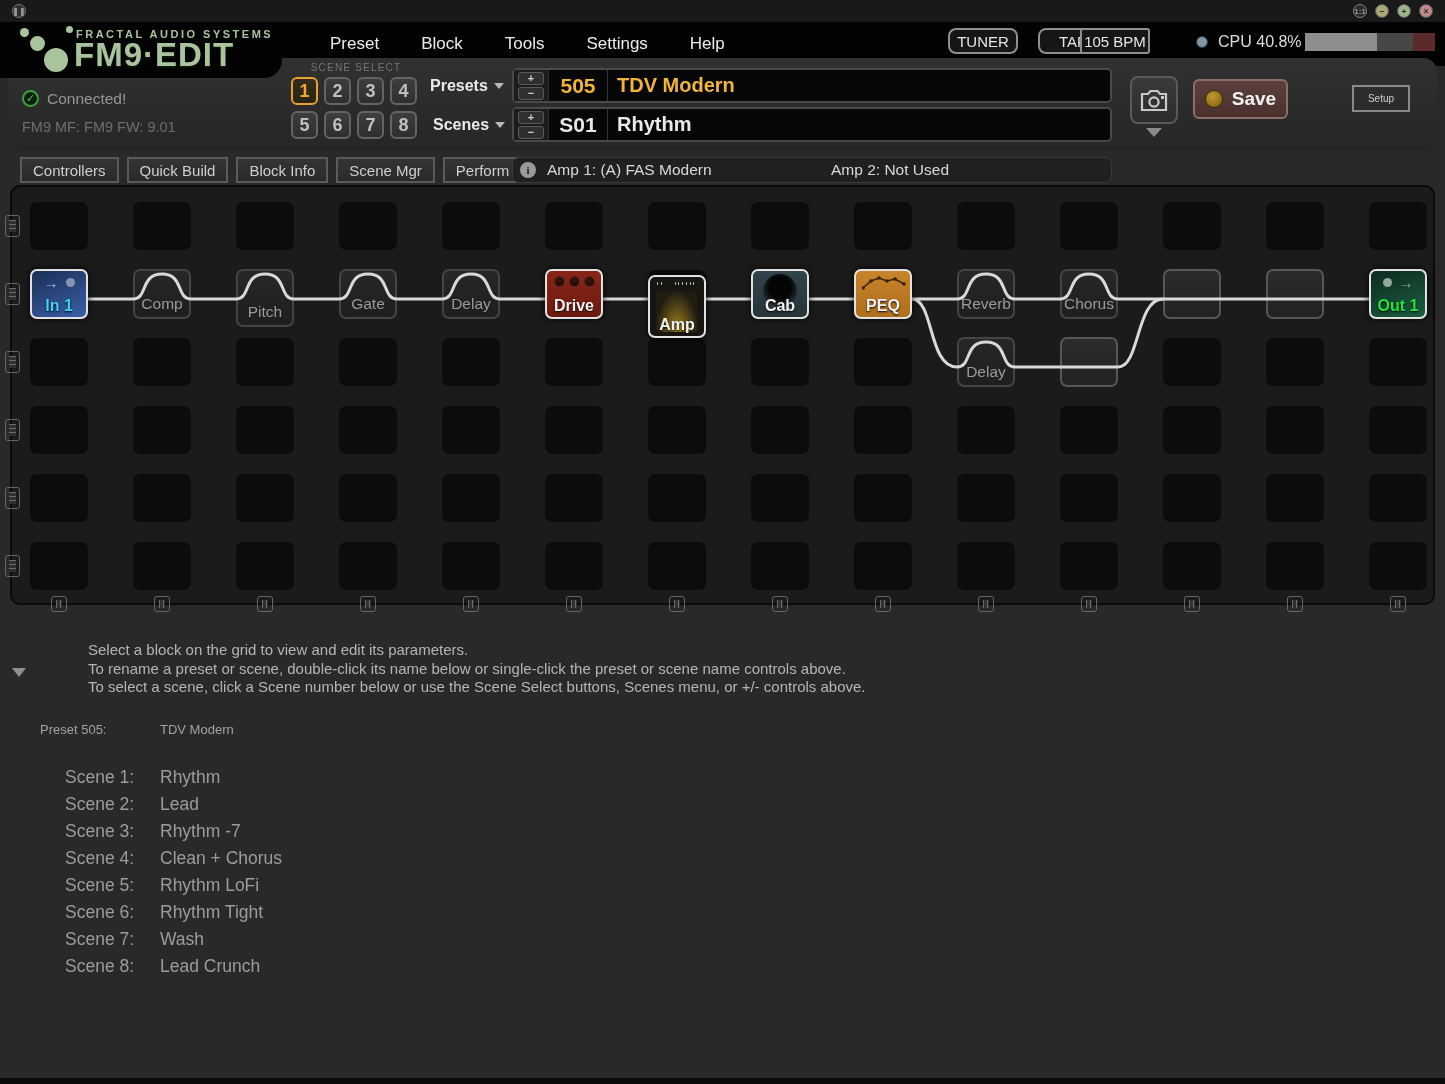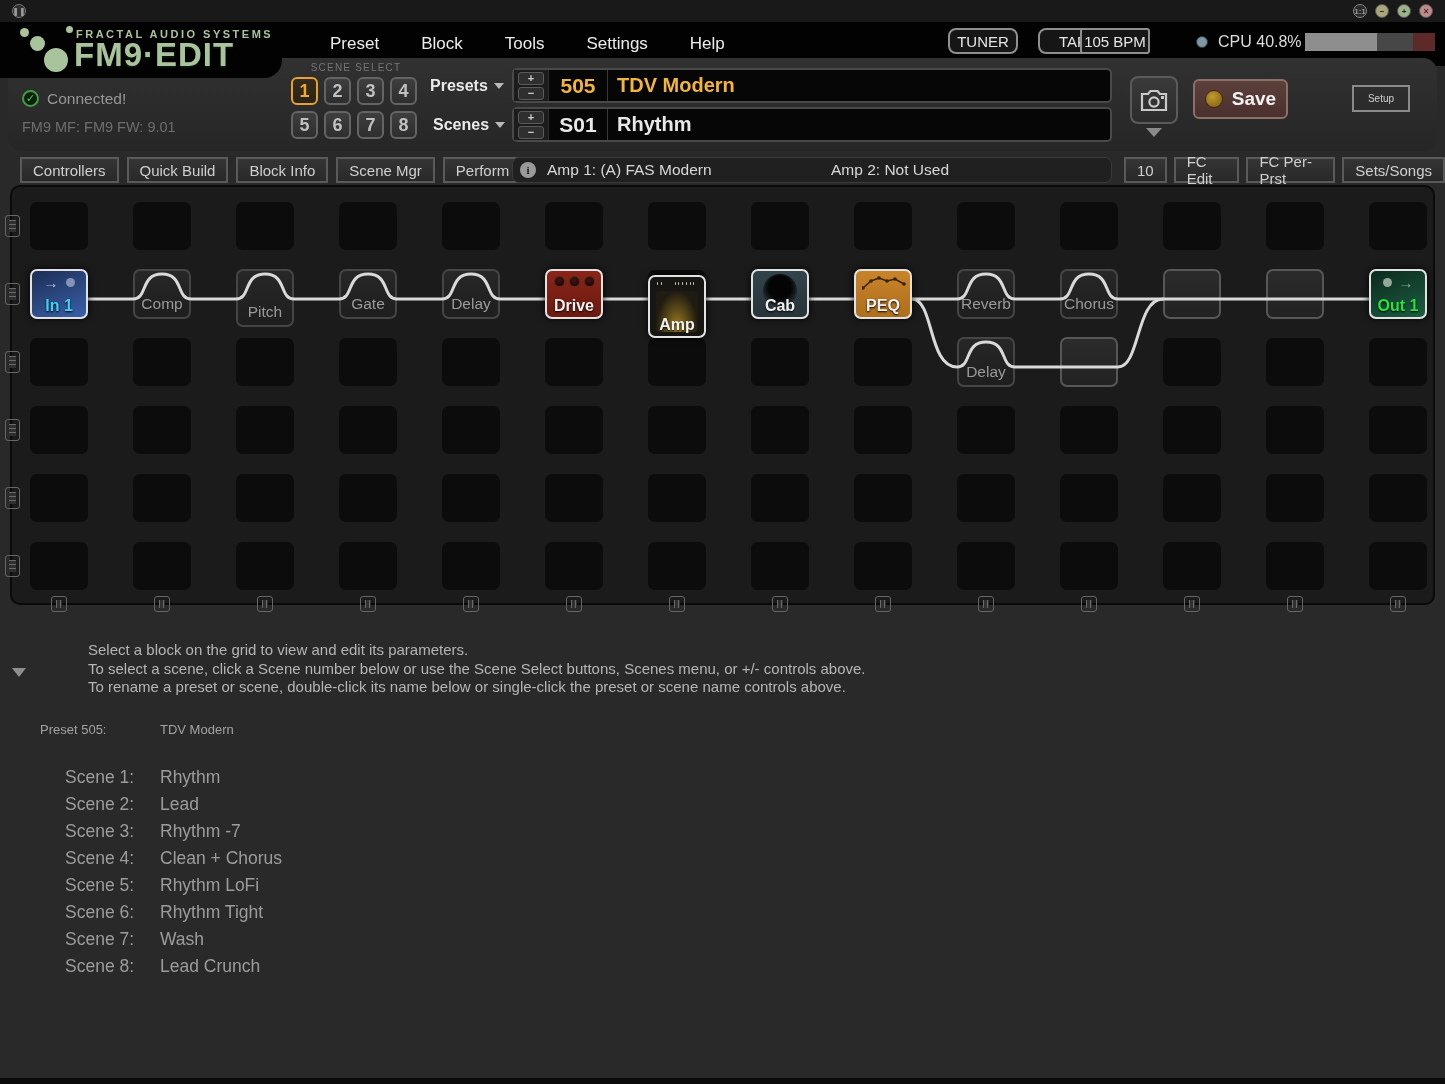--- a/index.html
+++ b/index.html
@@ -261,26 +261,20 @@
       <div class="tb-btn">Quick Build</div>
       <div class="tb-btn">Block Info</div>
       <div class="tb-btn">Scene Mgr</div>
       <div class="tb-btn">Perform</div>
     </div>
   <div class="abs ampbar">
     <span class="info-i">i</span>
     <span class="amp1">Amp 1: (A) FAS Modern</span>
     <span class="amp2">Amp 2: Not Used</span>
   </div>
-  <div class="abs toolbar-right">
-      <div class="tb-btn">10</div>
-      <div class="tb-btn">FC Edit</div>
-      <div class="tb-btn">FC Per-Prst</div>
-      <div class="tb-btn">Sets/Songs</div>
-    </div>
 
   <div class="abs gridpanel">
     <svg class="wiresvg" width="1425" height="420">
         <path d="M 76 112 L 121 112 C 136 112 128 87 150 87 C 172 87 164 112 179 112 L 224 112 C 239 112 231 87 253 87 C 275 87 267 112 282 112 L 327 112 C 342 112 334 87 356 87 C 378 87 370 112 385 112 L 430 112 C 445 112 437 87 459 87 C 481 87 473 112 488 112 L 945 112 C 960 112 952 87 974 87 C 996 87 988 112 1003 112 L 1048 112 C 1063 112 1055 87 1077 87 C 1099 87 1091 112 1106 112 L 1357 112" fill="none" stroke="#d9d9d9" stroke-width="3" stroke-linecap="round"></path>
         <path d="M 900 112 C 922 112 916 180 945 180 L 945 180 C 960 180 952 155 974 155 C 996 155 988 180 1003 180 L 1106 180 C 1128 180 1124 112 1151 112" fill="none" stroke="#d9d9d9" stroke-width="3" stroke-linecap="round"></path>
       </svg>
   <div class="cell" style="left: 18px; top: 15px;"></div>
       <div class="cell" style="left: 121px; top: 15px;"></div>
       <div class="cell" style="left: 224px; top: 15px;"></div>
       <div class="cell" style="left: 327px; top: 15px;"></div>
@@ -459,22 +453,22 @@
         <div class="blabel">Out 1</div>
       </div>
       <div class="block bypassed" style="left: 945px; top: 150px; height: 50px;">
         <div class="blabel">Delay</div>
       </div>
     </div>
 
   <div class="abs collapse-tri"></div>
   <div class="abs instructions">
     <span>Select a block on the grid to view and edit its parameters.</span>
+    <span>To rename a preset or scene, double-click its name below or single-click the preset or scene name controls above.</span>
     <span>To select a scene, click a Scene number below or use the Scene Select buttons, Scenes menu, or +/- controls above.</span>
-    <span>To rename a preset or scene, double-click its name below or single-click the preset or scene name controls above.</span>
   </div>
   <div class="abs preset-line">
     <span class="pl-label">Preset 505:</span>
     <span>TDV Modern</span>
   </div>
   <div class="abs scene-list">
       <div class="scene-row">
         <span class="sl-label">Scene 1:</span>
         <span>Rhythm</span>
       </div>

